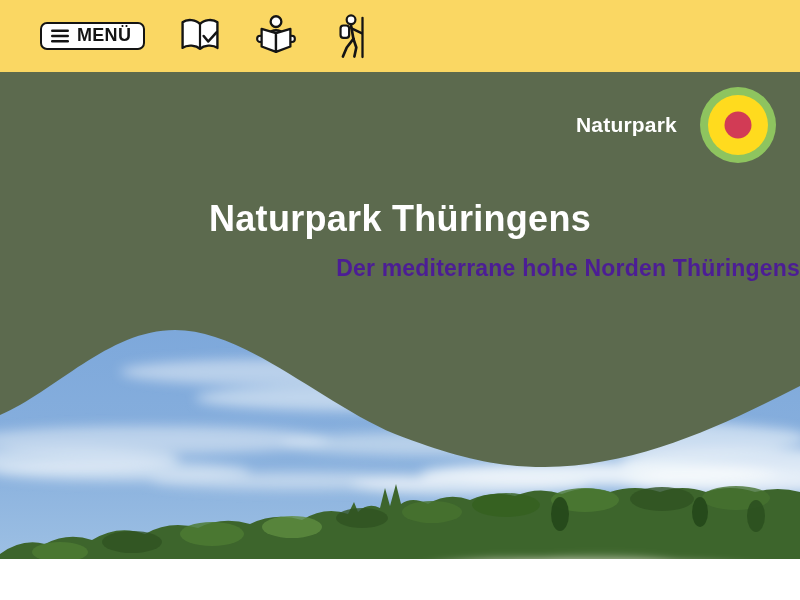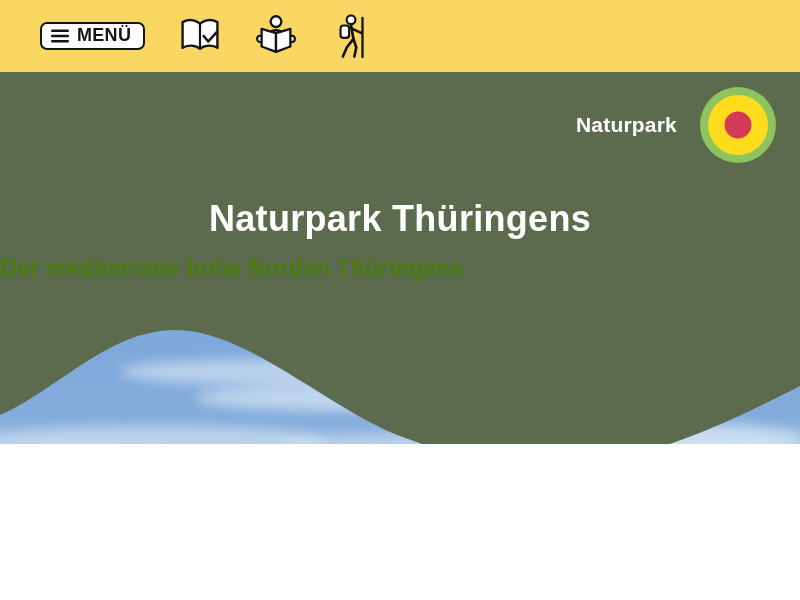--- a/index.html
+++ b/index.html
@@ -1,18 +1,18 @@
 <!DOCTYPE html>
 <html><head>
 <meta charset="utf-8">
 <style>
   * { margin: 0; padding: 0; box-sizing: border-box; }
   html, body { width: 800px; height: 600px; overflow: hidden; }
   body { font-family: "Liberation Sans", sans-serif; background: #fff; }
-  .page { position: relative; width: 800px; height: 444px; overflow: hidden; padding-left: 20px; }
+  .page { position: relative; width: 800px; height: 559px; overflow: hidden; padding-left: 20px; }
 
   
   .topbar {
     position: absolute; top: 0; left: 0; width: 800px; height: 72px;
     background: #FAD763;
     display: flex; align-items: center; gap: 30px; padding-left: 40px;
   }
   .menu-btn {
     display: flex; align-items: center; gap: 8px;
     background: #fff; border: 2.5px solid #141414; border-radius: 7px;
@@ -40,21 +40,21 @@
   }
   .brand-mark { width: 78px; height: 78px; display: block; }
 
   .hero-title {
     position: absolute; top: 126px; left: 0; width: 800px;
     text-align: center; color: #fff; font-size: 36px; font-weight: bold;
     letter-spacing: .3px;
   }
   .hero-subtitle {
     position: absolute; top: 183px; left: 0; width: 800px;
-    text-align: left; color: #4d7c0f; font-size: 23px; font-weight: bold;
+    text-align: right; color: #4c1d95; font-size: 23px; font-weight: bold;
     letter-spacing: .2px;
   }
 </style>
 </head>
 <body>
 
 <div class="page">
 
   <header class="topbar">
     <button class="menu-btn">

